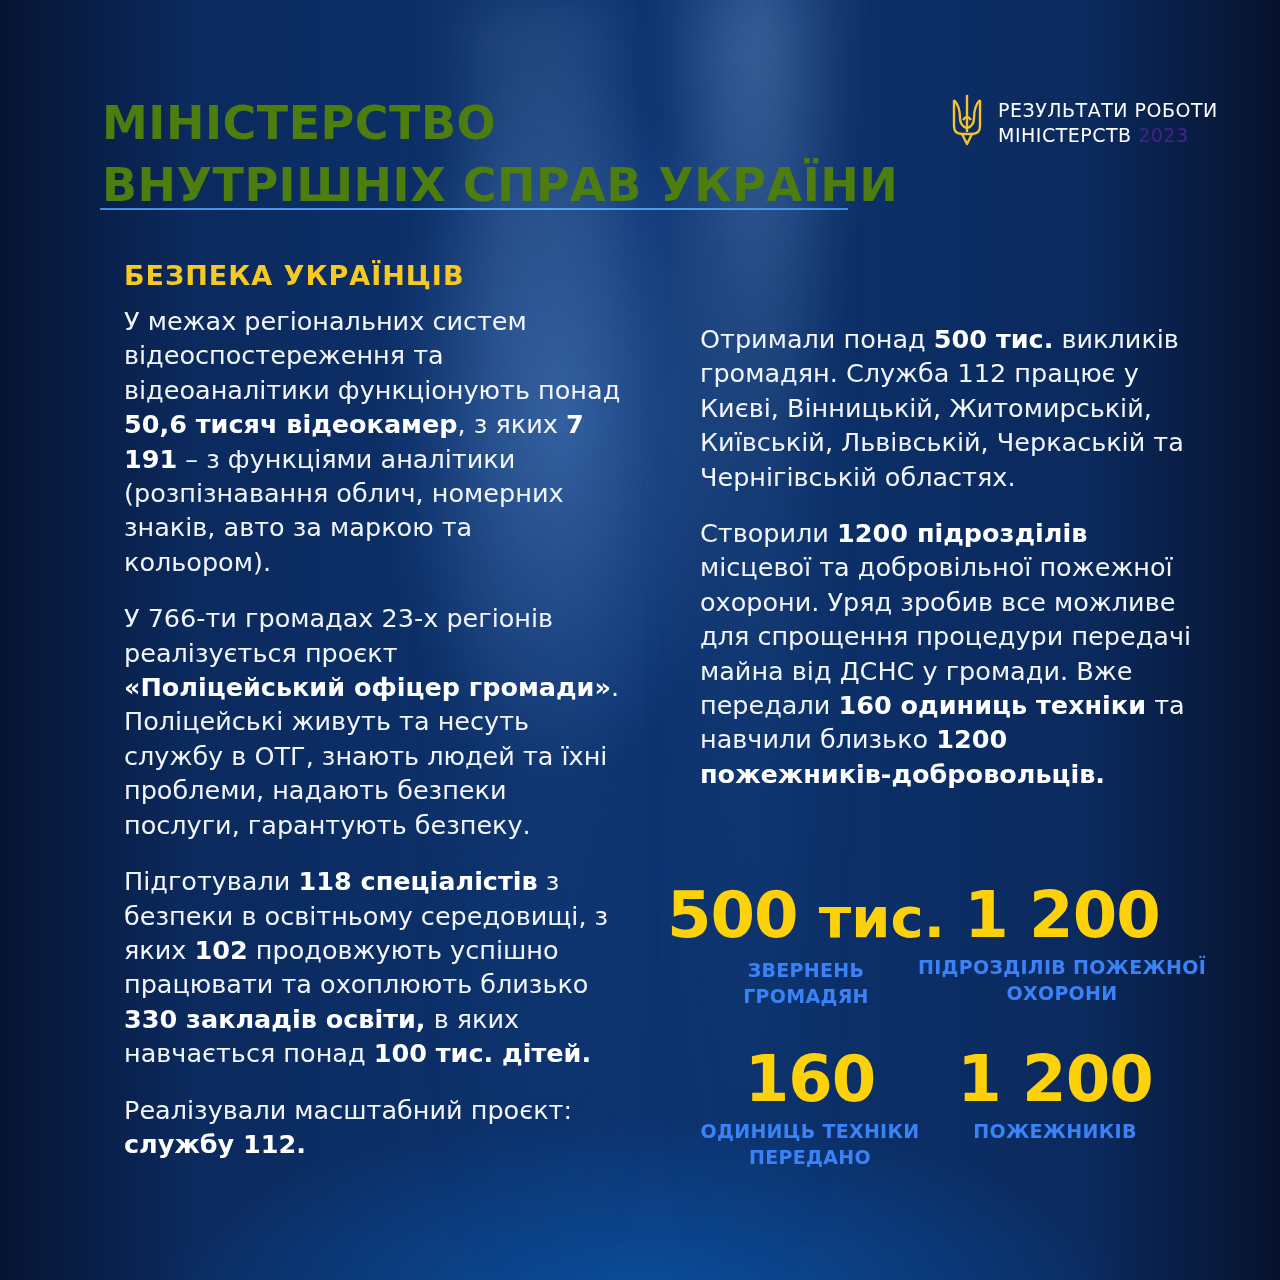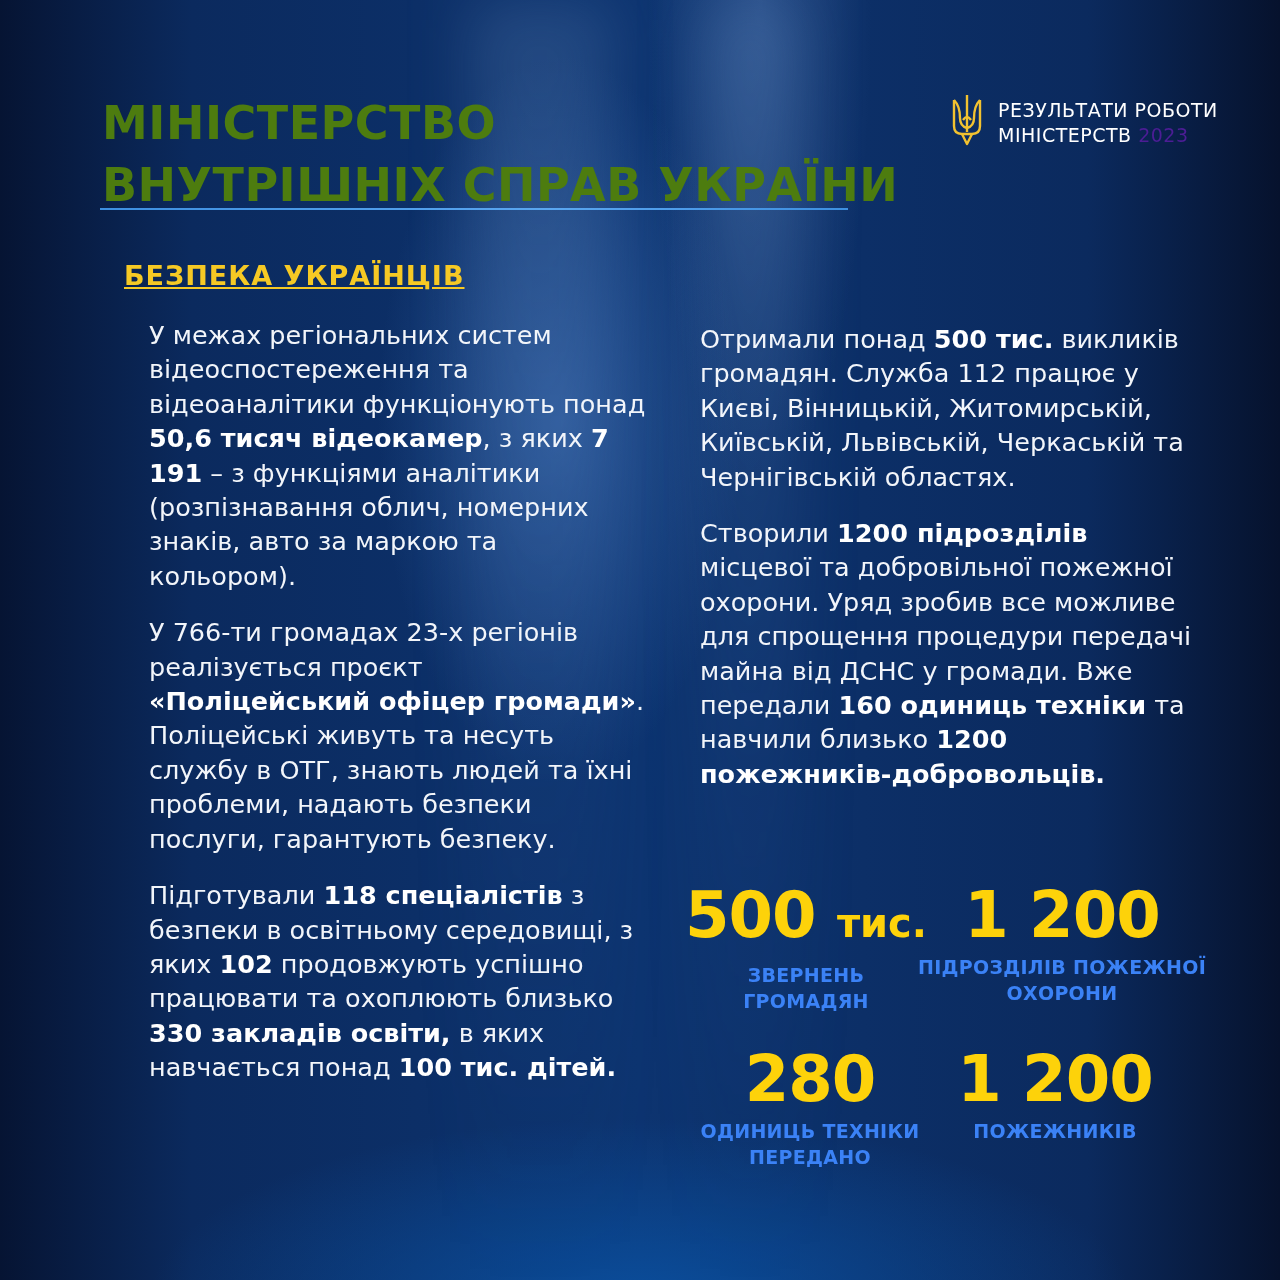--- a/index.html
+++ b/index.html
@@ -29,37 +29,37 @@
     background: linear-gradient(90deg, #3d8fe0, #5aa6f0 60%, #3d8fe0);
   }
   .badge {
     position: absolute; left: 950px; top: 92px; display: flex; align-items: flex-end;
   }
   .badge svg { width: 34px; height: 56px; margin-right: 14px; }
   .badge-text { font-size: 19px; line-height: 25px; letter-spacing: 0.5px; color: #ffffff; }
   .badge-year { color: #4c1d95; }
   .section-title {
     position: absolute; left: 124px; top: 260px;
-    font-weight: bold; font-size: 27px; letter-spacing: 1px; color: #f6c924; text-decoration: underline;
+    font-weight: bold; font-size: 27px; letter-spacing: 1px; color: #f6c924;
   }
   .col {
     position: absolute; width: 500px;
     font-size: 25.5px; line-height: 34.4px; color: #f2f5fa;
   }
   .col p { margin: 0 0 22px 0; }
   .col b { font-weight: bold; color: #ffffff; }
-  .col-left { left: 124px; top: 318px; margin-left: 25px; }
+  .col-left { left: 124px; top: 304px; }
   .col-right { left: 700px; top: 322px; }
   .stat {
     position: absolute; text-align: center; width: 300px;
   }
   .stat-value {
     font-weight: bold; font-size: 64px; line-height: 70px; color: #fdd20a; letter-spacing: -1px;
   }
-  .stat-value .unit { font-size: 40px; letter-spacing: 0; }
+  .stat-value .unit { font-size: 56px; letter-spacing: 0; }
   .stat-label {
     font-weight: bold; font-size: 19px; line-height: 26px; color: #3b82f6; letter-spacing: 0.3px;
     margin-top: 4px;
   }
 </style>
 </head>
 <body>
 
 <div class="beam" style="left:470px;"></div>
 <div class="beam" style="left:700px; width:100px;"></div>
@@ -85,20 +85,21 @@
     <div><span>МІНІСТЕРСТВ</span> <span class="badge-year">2023</span></div>
   </div>
 </div>
 
 <div class="section-title">БЕЗПЕКА УКРАЇНЦІВ</div>
 
 <div class="col col-left">
   <p><span>У межах регіональних систем відеоспостереження та відеоаналітики функціонують понад </span><b>50,6 тисяч відеокамер</b><span>, з яких </span><b>7 191</b><span> – з функціями аналітики (розпізнавання облич, номерних знаків, авто за маркою та кольором).</span></p>
   <p><span>У 766-ти громадах 23-х регіонів реалізується проєкт </span><b>«Поліцейський офіцер громади»</b><span>. Поліцейські живуть та несуть службу в ОТГ, знають людей та їхні проблеми, надають безпеки послуги, гарантують безпеку.</span></p>
   <p><span>Підготували </span><b>118 спеціалістів</b><span> з безпеки в освітньому середовищі,  з яких </span><b>102</b><span> продовжують успішно працювати та охоплюють близько </span><b>330 закладів освіти,</b><span> в яких навчається понад </span><b>100 тис. дітей.</b></p>
+  <p><span>Реалізували масштабний проєкт: </span><b>службу 112.</b></p>
 </div>
 
 <div class="col col-right">
   <p><span>Отримали понад </span><b>500 тис.</b><span> викликів громадян. Служба 112 працює у Києві, Вінницькій, Житомирській, Київській, Львівській, Черкаській та Чернігівській областях.</span></p>
   <p><span>Створили </span><b>1200 підрозділів</b><span> місцевої та добровільної пожежної охорони. Уряд зробив все можливе для спрощення процедури передачі майна від ДСНС у громади. Вже передали </span><b>160 одиниць техніки</b><span> та навчили близько </span><b>1200 пожежників-добровольців.</b></p>
 </div>
 
 <div class="stat" style="left:656px; top:880px;">
   <div class="stat-value"><span>500</span> <span class="unit">тис.</span></div>
   <div class="stat-label">
@@ -109,21 +110,21 @@
 
 <div class="stat" style="left:912px; top:880px;">
   <div class="stat-value"><span>1 200</span></div>
   <div class="stat-label">
       <div>ПІДРОЗДІЛІВ ПОЖЕЖНОЇ</div>
       <div>ОХОРОНИ</div>
     </div>
 </div>
 
 <div class="stat" style="left:660px; top:1044px;">
-  <div class="stat-value"><span>280</span></div>
+  <div class="stat-value"><span>160</span></div>
   <div class="stat-label">
       <div>ОДИНИЦЬ ТЕХНІКИ</div>
       <div>ПЕРЕДАНО</div>
     </div>
 </div>
 
 <div class="stat" style="left:905px; top:1044px;">
   <div class="stat-value"><span>1 200</span></div>
   <div class="stat-label">
       <div>ПОЖЕЖНИКІВ</div>

